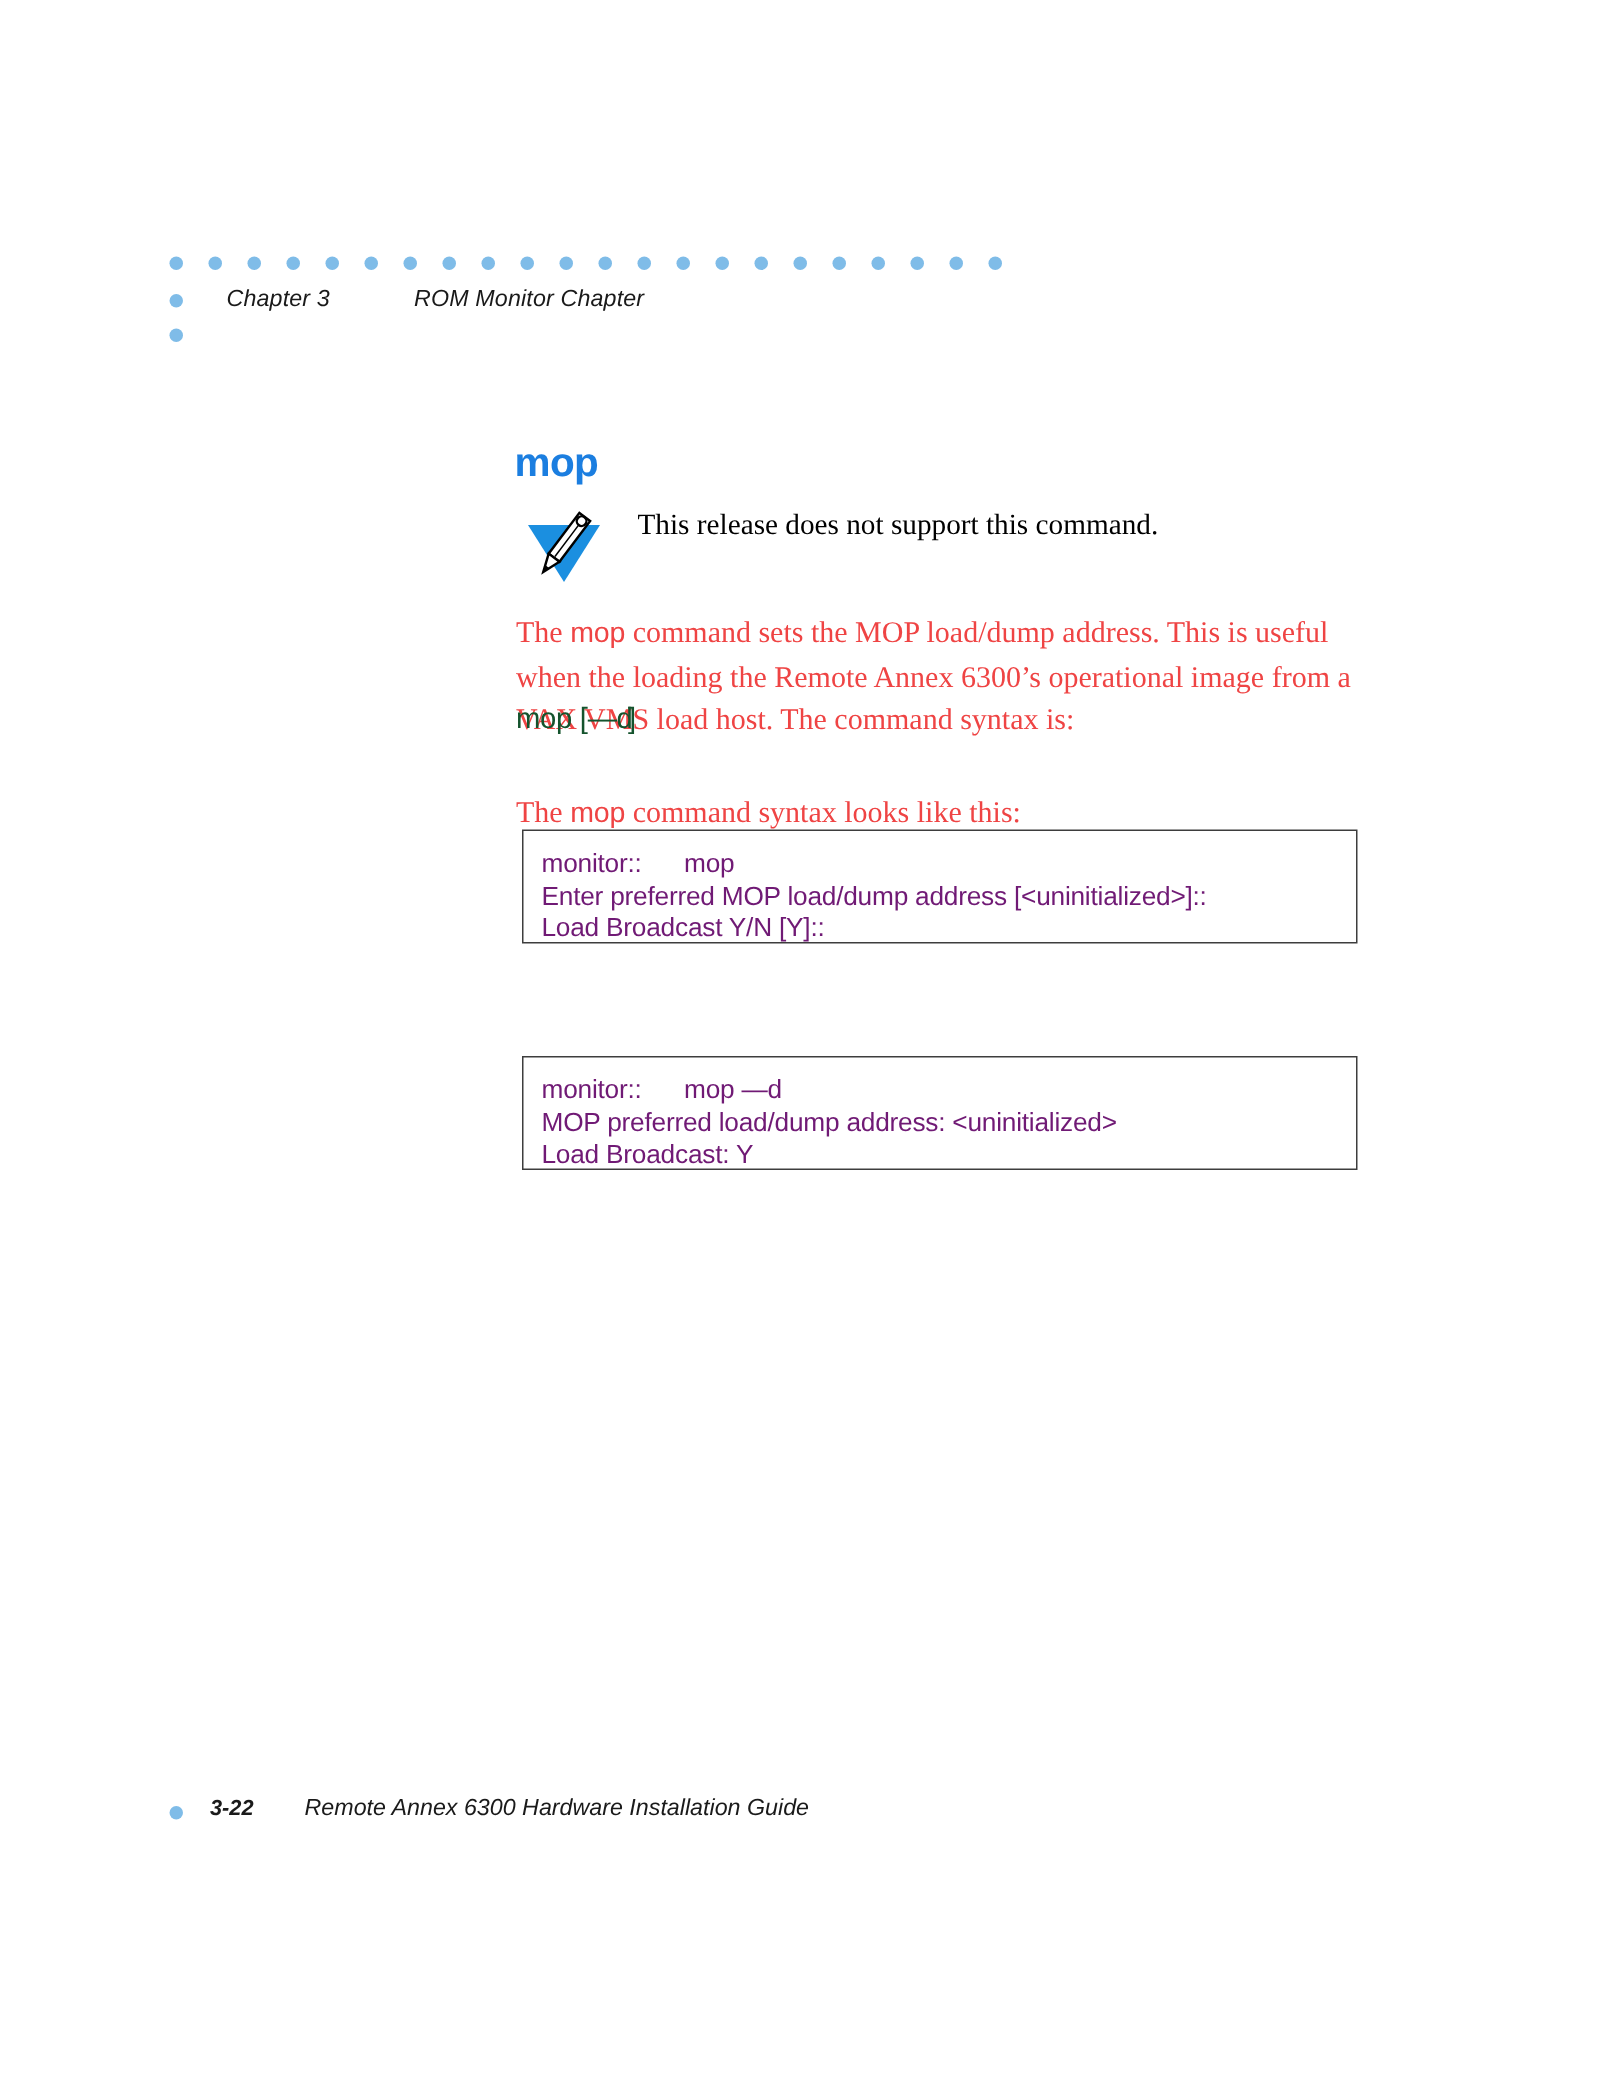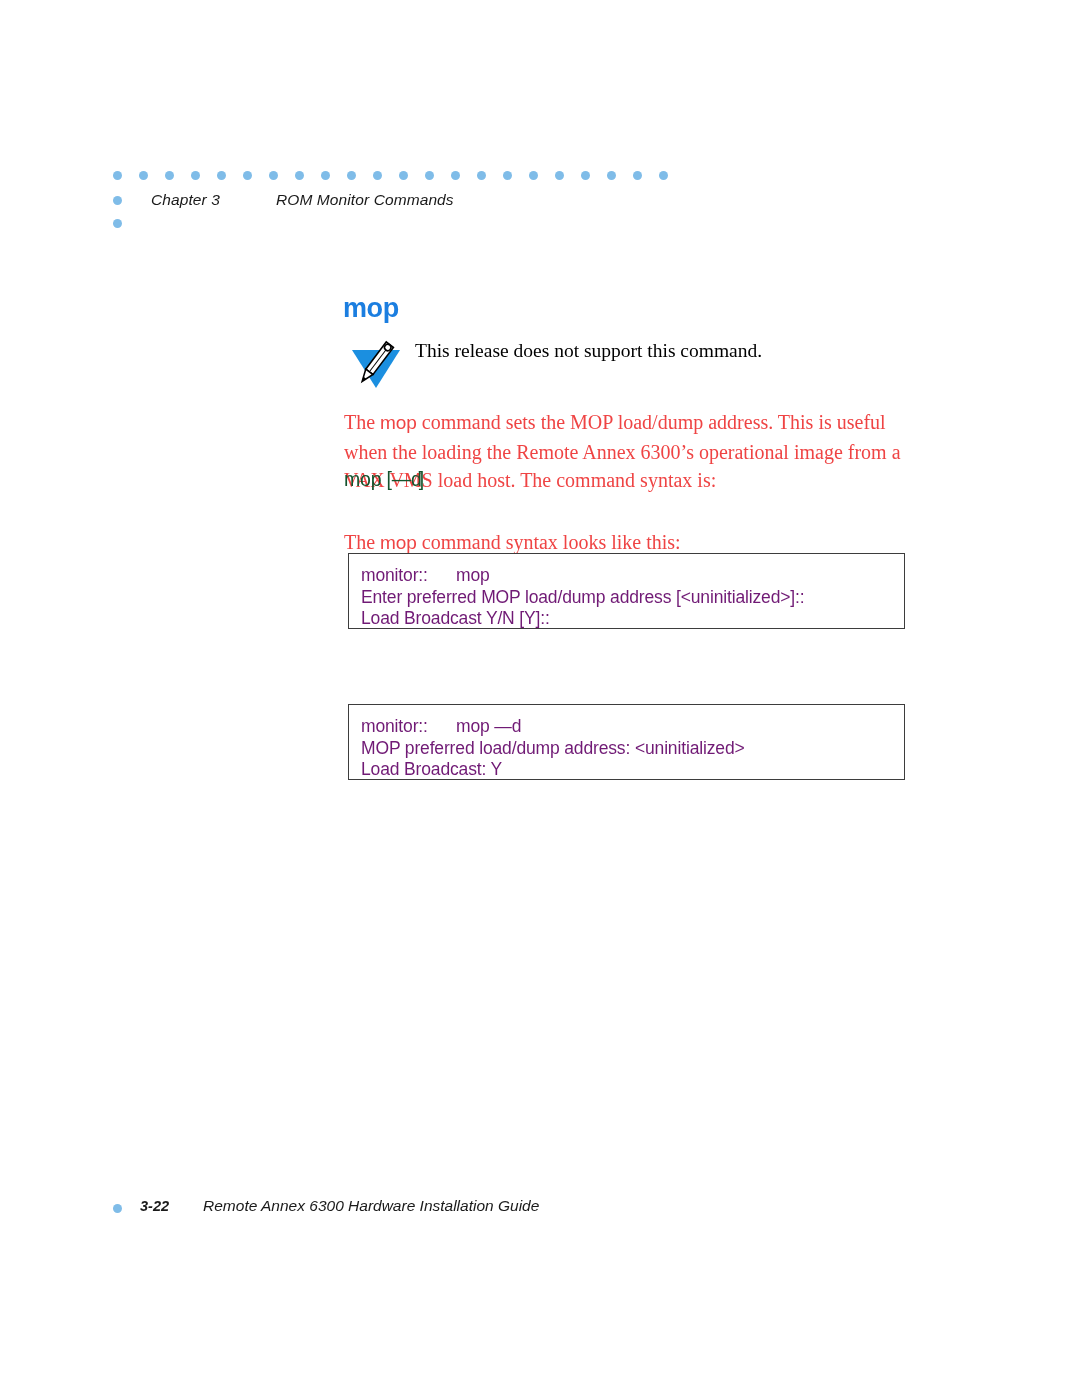--- a/index.html
+++ b/index.html
@@ -88,21 +88,21 @@
   }
   #note-icon {
     position: absolute;
     left: 3px;
     top: 4px;
     width: 56px;
     height: 52px;
   }
   #note-text {
     position: absolute;
-    left: 70px;
+    left: 80px;
     top: 6px;
     font-family: "Liberation Serif", serif;
     font-size: 19.5px;
     color: #000;
     white-space: nowrap;
   }
 
   
   .para {
     position: absolute;
@@ -233,21 +233,21 @@
       <span class="dot" style="left: 494px;"></span>
       <span class="dot" style="left: 520px;"></span>
       <span class="dot" style="left: 546px;"></span>
     </div>
   <div id="header-side-dots">
     <span class="dot d1"></span>
     <span class="dot d2"></span>
   </div>
   <div id="header-text">
     <span id="header-chapter-label">Chapter 3</span>
-    <span id="header-section-title">ROM Monitor Commands</span>
+    <span id="header-section-title">ROM Monitor Chapter</span>
   </div>
 </div>
 
 <div id="content">
 
   <div id="section-heading">mop</div>
 
   <div id="note-block">
     <span id="note-icon">
       <svg width="56" height="52" viewBox="0 0 56 52" xmlns="http://www.w3.org/2000/svg">

